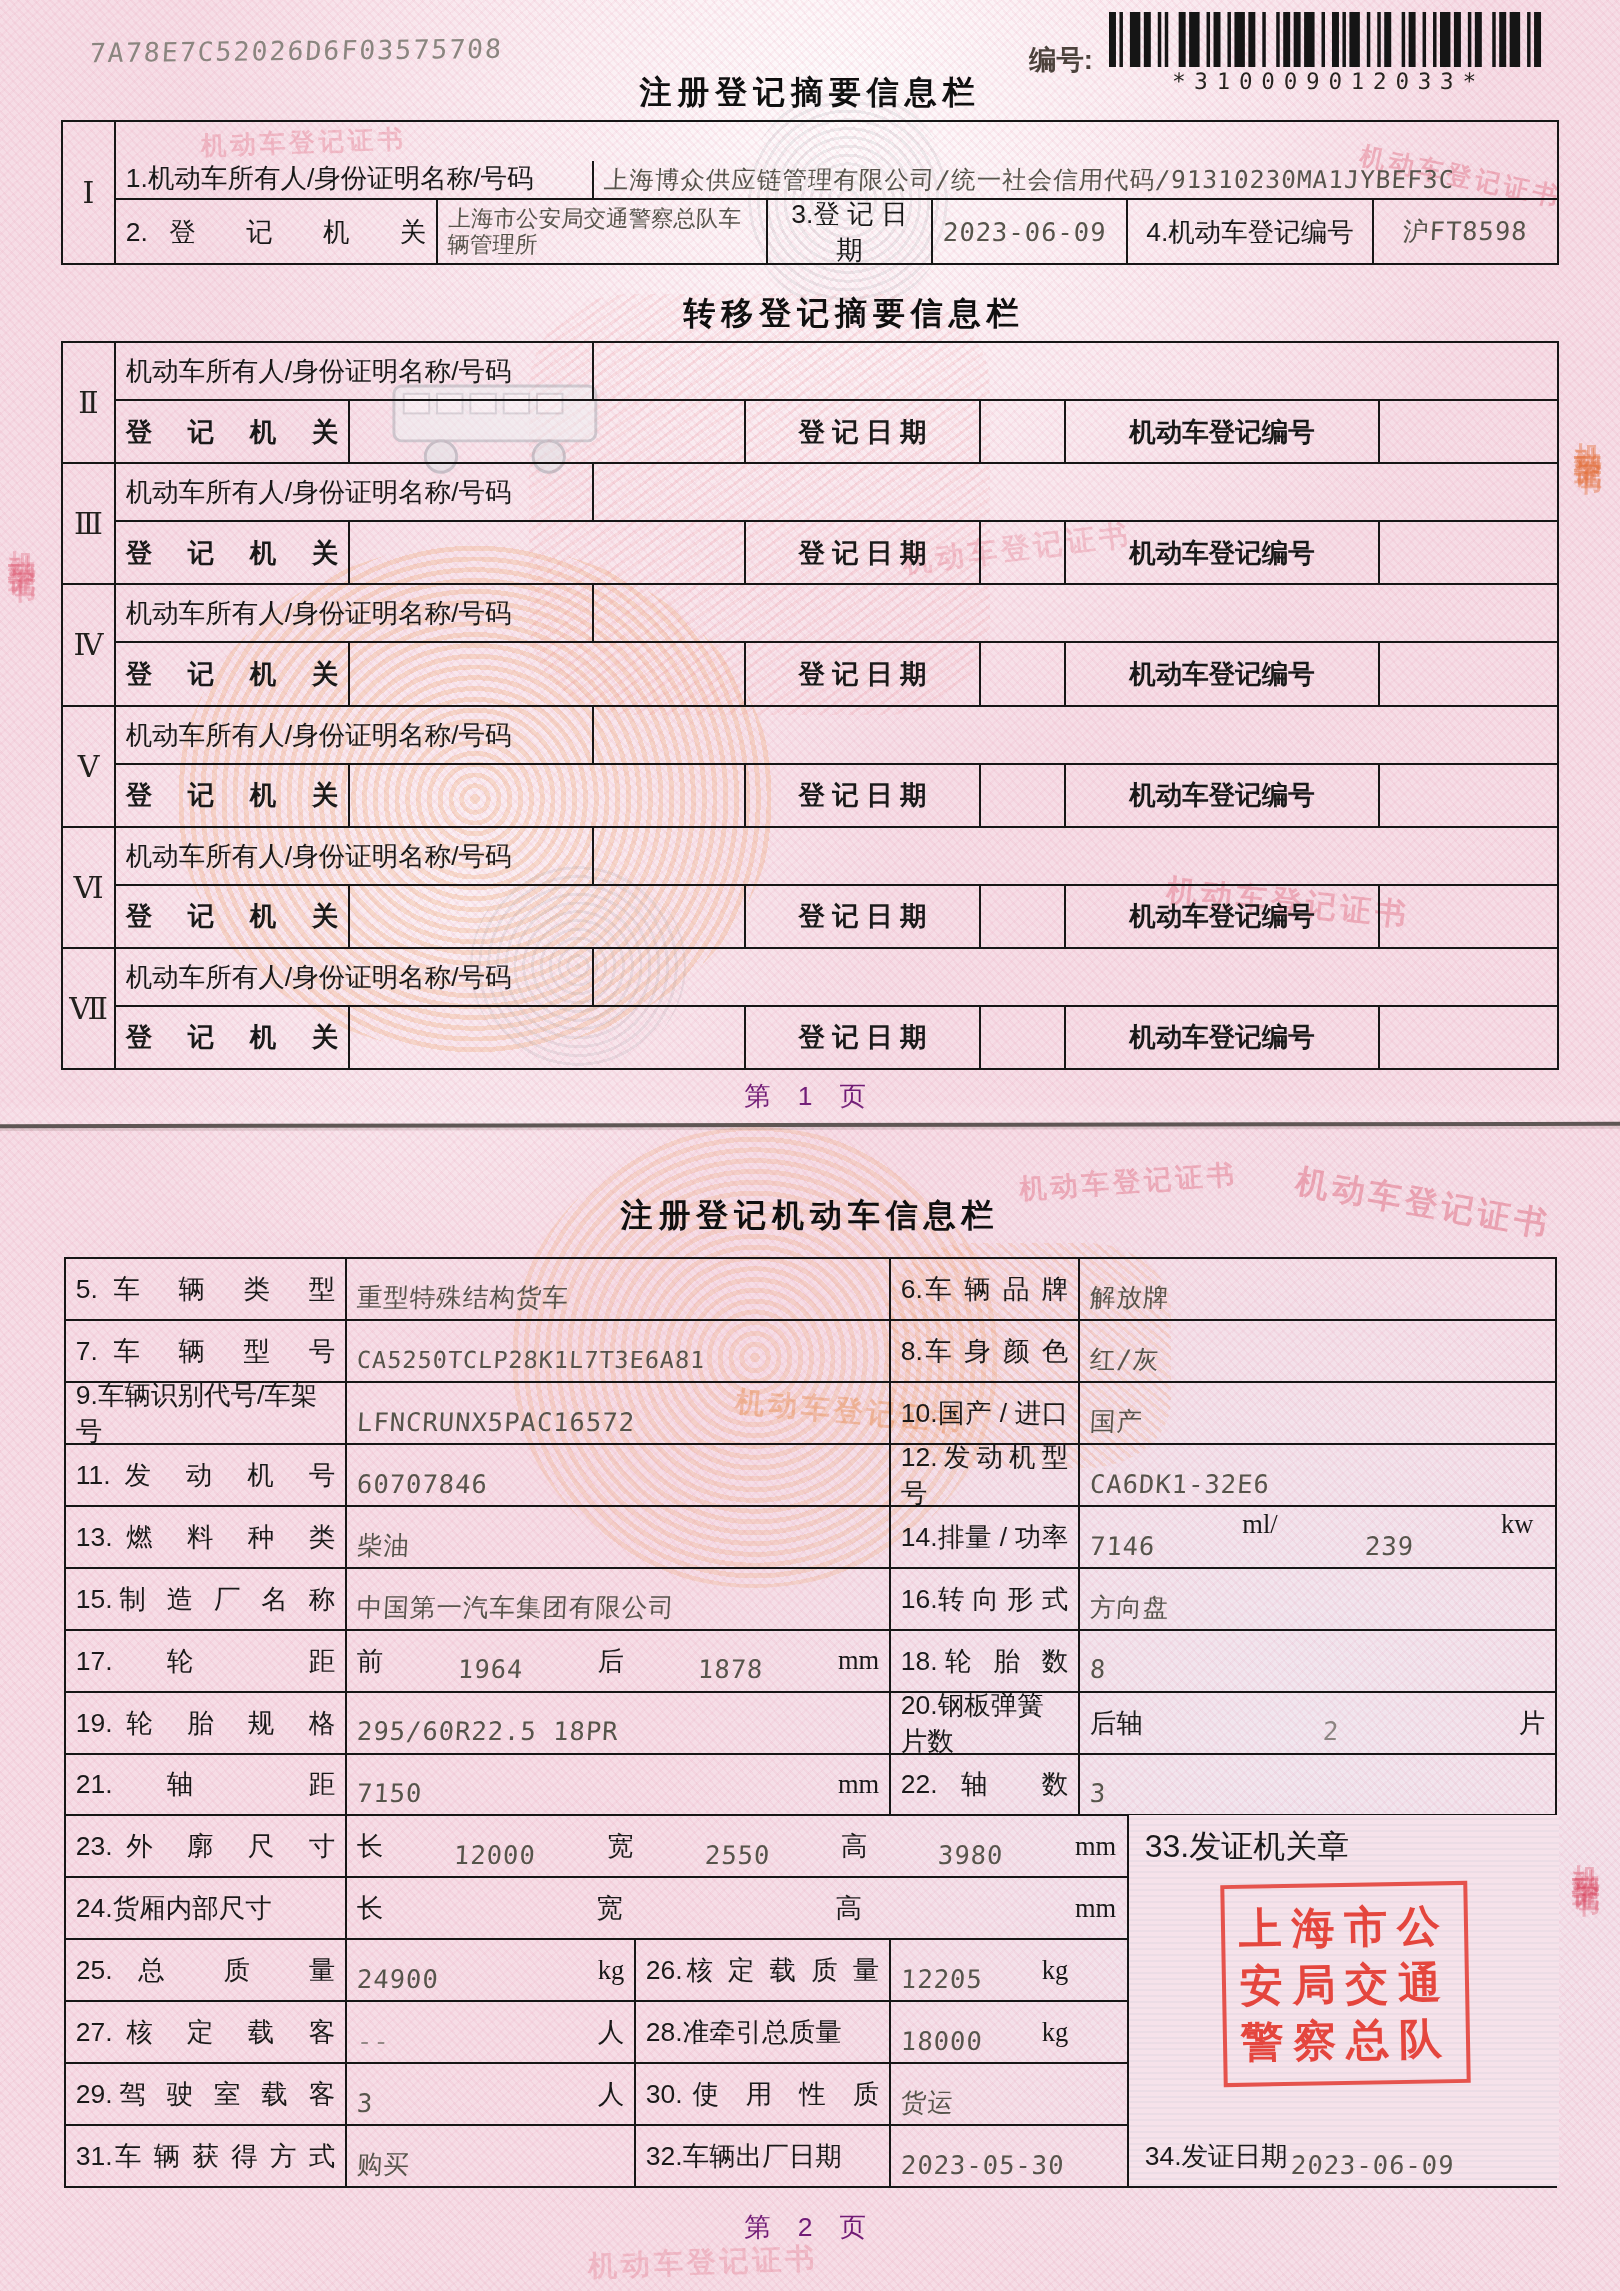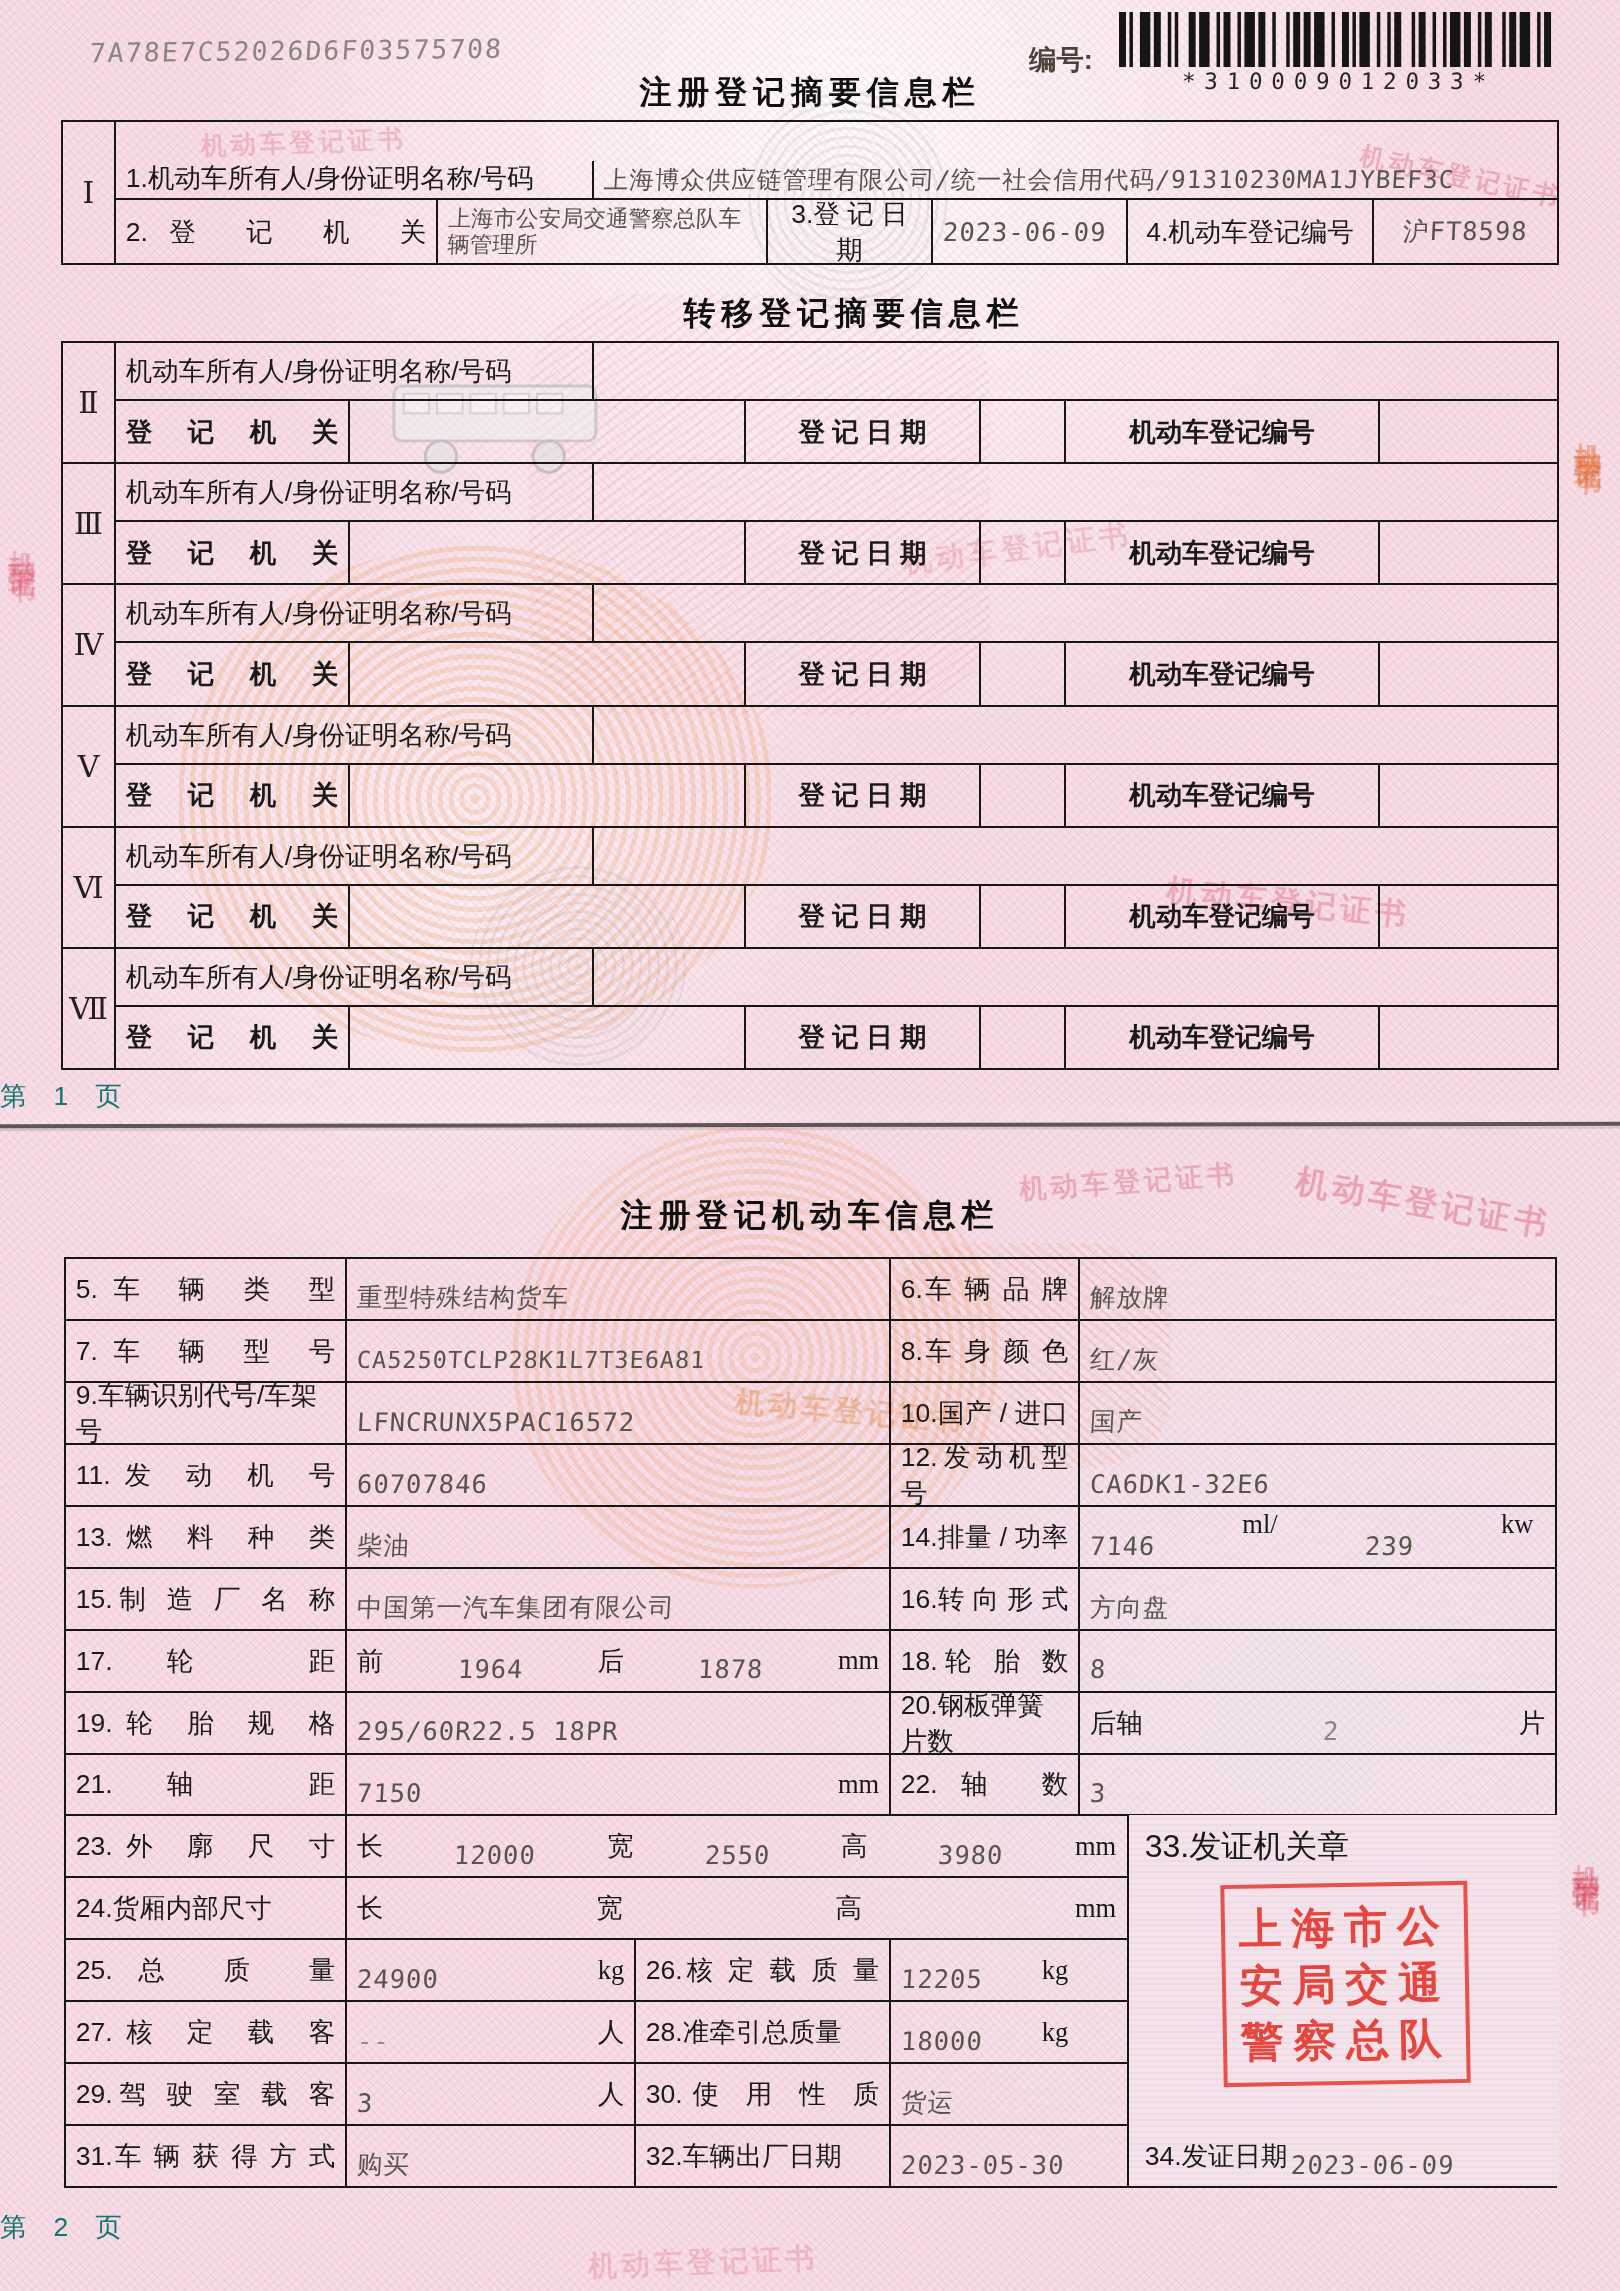--- a/index.html
+++ b/index.html
@@ -31,29 +31,29 @@
     background:repeating-radial-gradient(circle, rgba(150,150,158,.16) 0 2.9px, transparent 2.9px 8.8px);}
   .fp1{left:745px;top:88px;width:206px;height:225px;}
   .fp2{left:470px;top:863px;width:216px;height:206px;}
 
   .wm{position:absolute;color:rgba(214,60,85,.30);font-weight:bold;letter-spacing:3.9px;
       white-space:nowrap;pointer-events:none;font-size:29px;}
   .wmv{writing-mode:vertical-rl;}
 
   .scode{position:absolute;left:90px;top:35px;font-family:"DejaVu Sans Mono",monospace;
     font-size:26.5px;color:#85817a;letter-spacing:2px;transform:skewX(-4deg) rotate(-.6deg);opacity:.95;}
-  .serial{position:absolute;left:1029px;top:11.8px;display:flex;align-items:flex-end;gap:26px;}
+  .serial{position:absolute;left:1029px;top:11.8px;display:flex;align-items:flex-end;gap:16px;}
   .slabel{font-size:27.4px;font-weight:bold;color:#4c423c;padding-bottom:15.7px;}
   .bcwrap{display:flex;flex-direction:column;align-items:center;}
   svg.bc{width:439px;height:55px;}
   .bctext{font-family:"DejaVu Sans Mono",monospace;font-size:22.5px;letter-spacing:8.8px;color:#26241f;margin-top:1px;transform:skewX(-2deg);}
 
   .btitle{position:absolute;width:100%;text-align:center;font-size:32px;font-weight:bold;
     letter-spacing:5.9px;color:#101010;}
-  .pfoot{position:absolute;width:100%;font-size:26.5px;letter-spacing:9.8px;color:#0f766e;}
+  .pfoot{position:absolute;width:100%;text-align:center;font-size:26.5px;letter-spacing:9.8px;color:#701a75;}
 
   .tbl{position:absolute;border:2.9px solid #161616;display:flex;box-sizing:border-box;}
   .roman{width:51px;display:flex;align-items:center;justify-content:center;
     font-family:"DejaVu Serif","Liberation Serif",serif;font-size:30px;color:#22201d;
     border-right:2px solid #161616;}
   .tbody{flex:1;display:flex;flex-direction:column;min-width:0;}
   .trow{display:flex;border-top:2px solid #161616;min-height:0;}
   .trow:first-child{border-top:none;}
   .c{border-left:2px solid #161616;display:flex;align-items:center;
      padding:2px 9.8px;box-sizing:border-box;min-width:0;}

